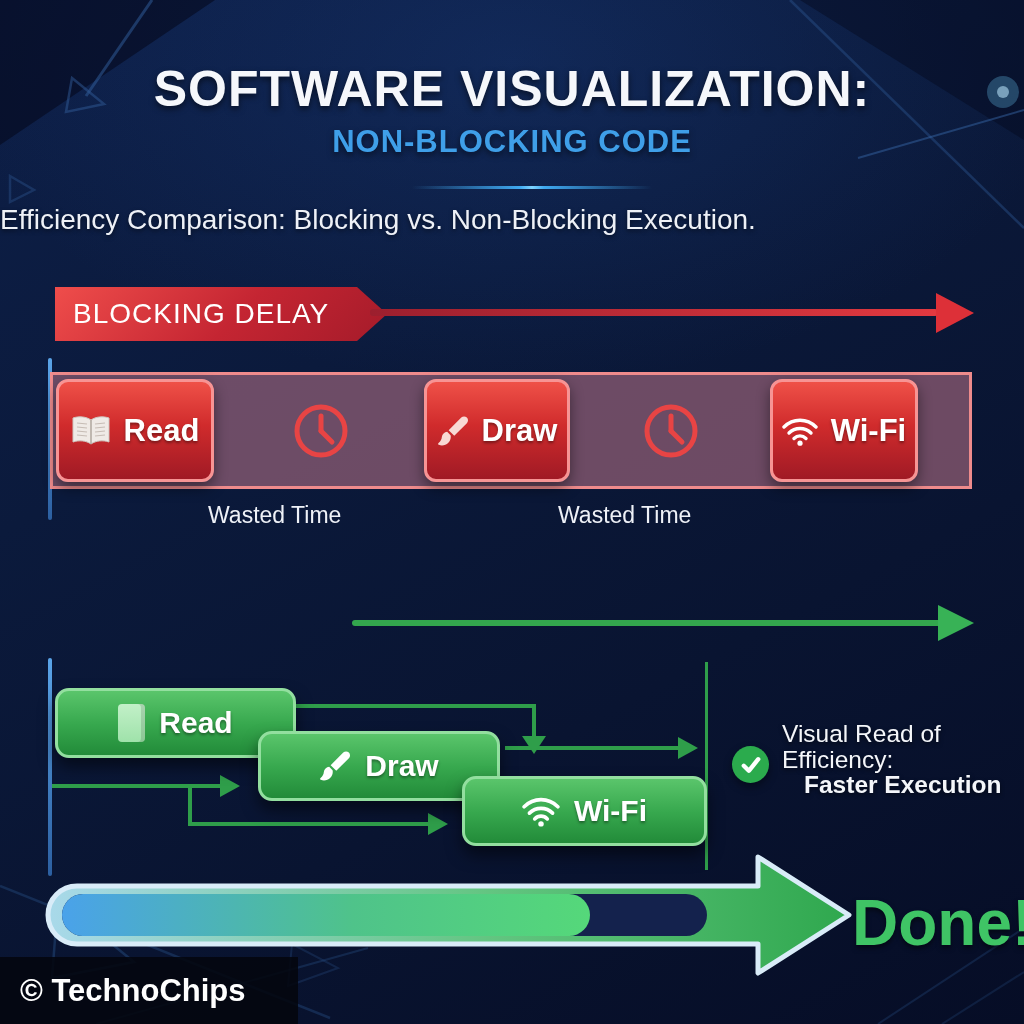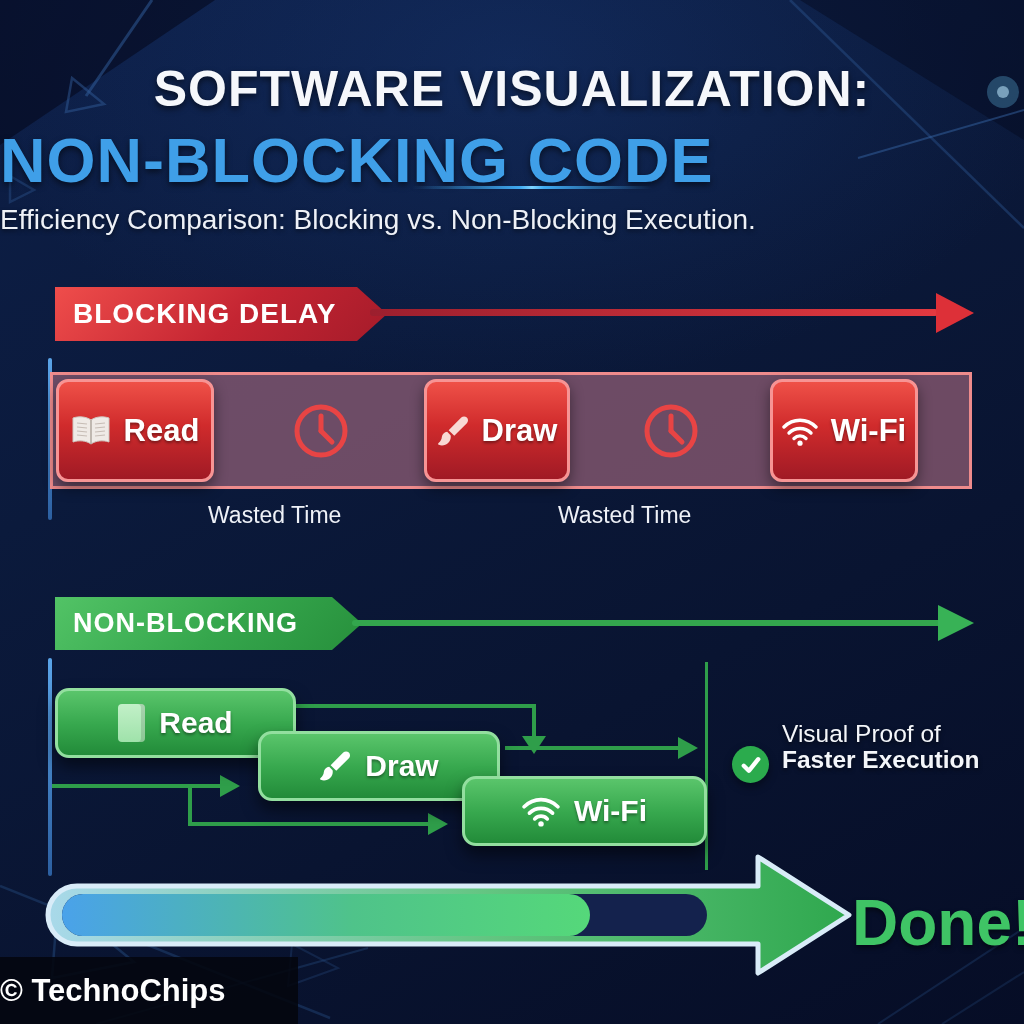--- a/index.html
+++ b/index.html
@@ -9,31 +9,31 @@
       radial-gradient(ellipse 900px 520px at 50% 6%, rgba(32,74,150,0.28), transparent 62%),
       linear-gradient(152deg,#0d1f48 0%,#0b1a3c 34%,#091431 66%,#060d26 100%);}
   .layer{position:absolute;inset:0;}
   .deco{z-index:1;pointer-events:none;}
   .content{z-index:2;}
 
   
   .title1{position:absolute;left:0;top:60px;width:100%;text-align:center;
     font-size:50px;font-weight:bold;letter-spacing:1px;color:#f5f7fb;
     text-shadow:0 3px 6px rgba(0,0,0,0.55);}
-  .title2{position:absolute;left:0;top:124px;width:100%;
-    font-size:63px;font-weight:bold;letter-spacing:1px;color:#3f9fe8;
+  .title2{position:absolute;left:0;top:124px;width:100%;text-align:center;
+    font-size:31px;font-weight:bold;letter-spacing:1px;color:#3f9fe8;
     text-shadow:0 3px 6px rgba(0,0,0,0.55);}
   .divider{position:absolute;left:412px;top:186px;width:240px;height:3px;border-radius:2px;
     background:linear-gradient(90deg,transparent,#3fa9f0 45%,#7fd4ff 50%,#3fa9f0 55%,transparent);}
   .subtitle{position:absolute;left:0;top:204px;width:100%;text-align:left;
     font-size:28px;color:#eef1f7;text-shadow:0 2px 4px rgba(0,0,0,0.5);}
 
   
   .banner{position:absolute;height:54px;display:flex;align-items:center;
-    padding-left:18px;box-sizing:border-box;font-weight:bold;letter-spacing:1px;
+    padding-left:18px;box-sizing:border-box;font-weight:normal;letter-spacing:1px;
     clip-path:polygon(0 0,calc(100% - 30px) 0,100% 50%,calc(100% - 30px) 100%,0 100%);
     filter:drop-shadow(0 5px 8px rgba(0,0,0,0.45));}
   .banner-red{left:55px;top:287px;width:332px;font-size:28px;
     background:linear-gradient(135deg,#ef4d4b 0%,#c42532 55%,#a51b2a 100%);}
   .banner-green{left:55px;top:597px;width:307px;height:53px;font-size:27px;
     background:linear-gradient(135deg,#52c366 0%,#35a64c 55%,#27903c 100%);}
   .tl-line{position:absolute;border-radius:3px;}
   .tl-line-red{left:370px;top:309px;width:568px;height:7px;
     background:linear-gradient(90deg,#9c1f2e,#e23940);}
   .tl-line-green{left:352px;top:620px;width:590px;height:6px;background:#33a64d;}
@@ -75,27 +75,27 @@
   .ft-wifi{left:462px;top:776px;width:245px;}
   .book-flat{width:27px;height:38px;border-radius:4px;background:linear-gradient(180deg,#c2f0c8,#9fe2aa);
     box-shadow:inset -4px 0 0 rgba(0,0,0,0.12);}
 
   
   .check-circle{position:absolute;left:732px;top:746px;width:37px;height:37px;border-radius:50%;
     background:#2bab4d;display:flex;align-items:center;justify-content:center;
     box-shadow:0 4px 8px rgba(0,0,0,0.4);}
   .proof{position:absolute;left:782px;top:721px;font-size:24.5px;line-height:25.5px;color:#f4f6fa;
     text-shadow:0 2px 4px rgba(0,0,0,0.5);}
-  .proof .b{font-weight:bold;}
+  .proof .b{font-weight:bold;margin-left:22px;}
 
   
   .done-label{position:absolute;left:852px;top:886px;font-size:64px;font-weight:bold;color:#3fc465;
     text-shadow:0 3px 5px rgba(0,0,0,0.5);}
   .footer-bar{position:absolute;left:0;top:957px;width:298px;height:67px;
-    background:rgba(3,6,14,0.88);display:flex;align-items:center;box-sizing:border-box;}
+    background:rgba(3,6,14,0.88);display:flex;align-items:center;padding-left:20px;box-sizing:border-box;}
   .copyright{font-size:31px;font-weight:bold;color:#fff;}
   svg{display:block;}
 </style>
 </head>
 <body>
 
 <div class="canvas">
 
   <svg class="layer deco" width="1024" height="1024" viewBox="0 0 1024 1024">
     <polygon points="0,0 215,0 0,145" fill="#05091c" opacity="0.6"></polygon>
@@ -174,23 +174,20 @@
           <path d="M7,17 C13,11 23,11 29,17"></path>
           <path d="M12,22.5 C15.5,19 20.5,19 24,22.5"></path>
           <circle cx="18" cy="27.2" r="2.6" fill="#ffffff" stroke="none"></circle>
         </svg>
         <span>Wi-Fi</span>
       </div>
     </div>
     <div class="wasted w1">Wasted Time</div>
     <div class="wasted w2">Wasted Time</div>
 
-    <div class="banner banner-green">
-      <span>NON-BLOCKING</span>
-    </div>
     <div class="tl-line tl-line-green"></div>
     <div class="ah-right ah-green-big"></div>
 
     <div class="vline-blue vb2"></div>
     <div class="vline-green"></div>
 
     <svg class="layer" width="1024" height="1024" viewBox="0 0 1024 1024" style="pointer-events:none;">
       <g stroke="#2f9e4a" stroke-width="4" fill="none">
         <path d="M296,706 L534,706 L534,736"></path>
         <path d="M505,748 L678,748"></path>
@@ -225,21 +222,22 @@
       </svg>
       <span>Wi-Fi</span>
     </div>
 
     <div class="check-circle">
       <svg width="26" height="26" viewBox="0 0 36 36" fill="none" stroke="#ffffff" stroke-width="6" stroke-linecap="round" stroke-linejoin="round">
         <polyline points="8,19 15,26 28,10"></polyline>
       </svg>
     </div>
     <div class="proof">
-      <span style="display:block">Visual Proof of</span>
+      <span style="display:block">Visual Read of</span>
+      <span style="display:block">Efficiency:</span>
       <span style="display:block" class="b">Faster Execution</span>
     </div>
 
     <svg class="layer" width="1024" height="1024" viewBox="0 0 1024 1024" style="pointer-events:none;">
       <defs>
         <linearGradient id="bodyGrad" x1="0" y1="0" x2="1" y2="0">
           <stop offset="0%" stop-color="#a9d9ea"></stop>
           <stop offset="55%" stop-color="#63c581"></stop>
           <stop offset="100%" stop-color="#2fa84e"></stop>
         </linearGradient>

